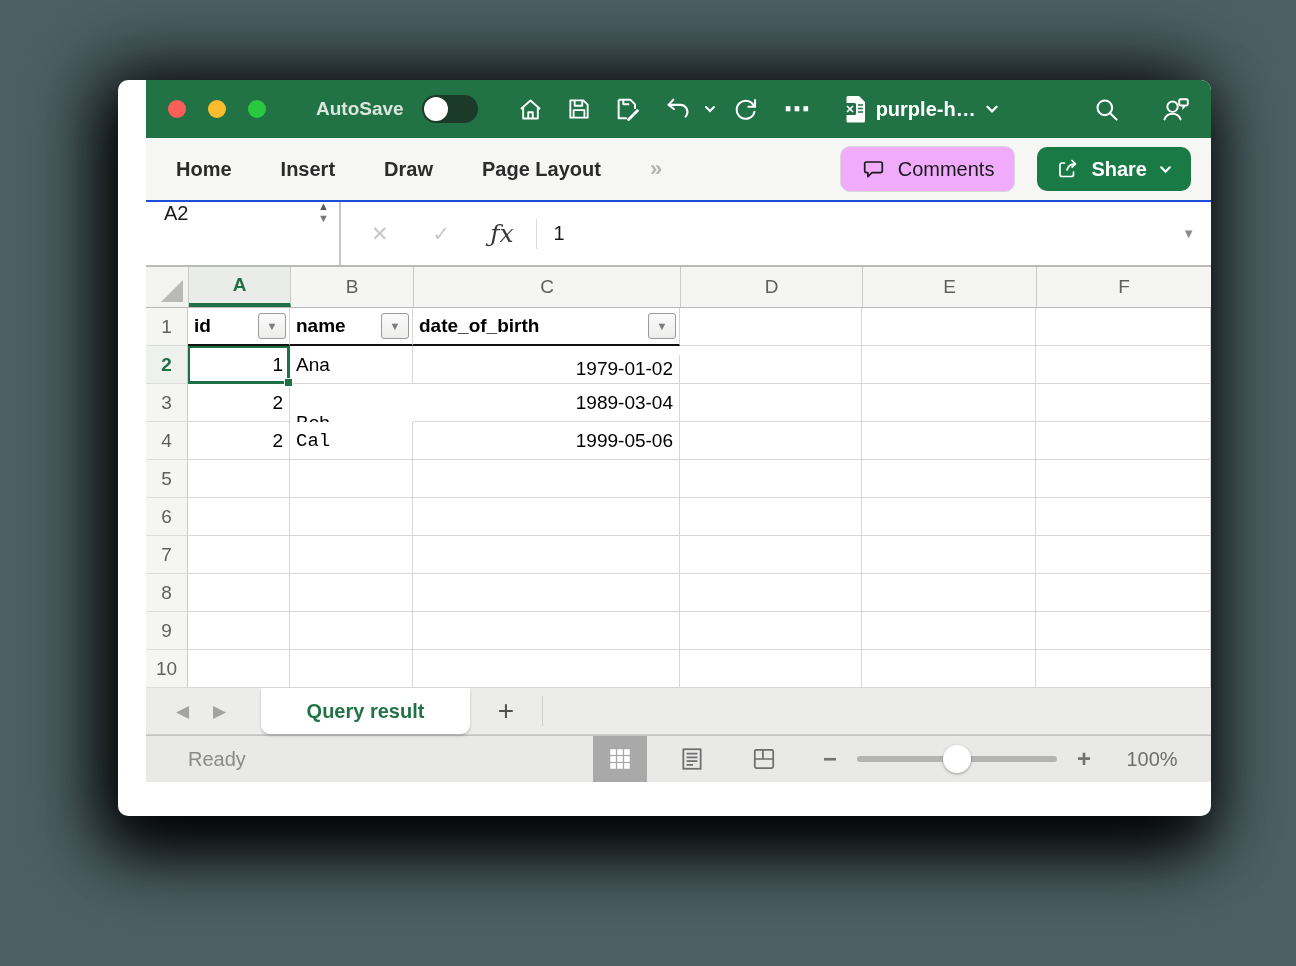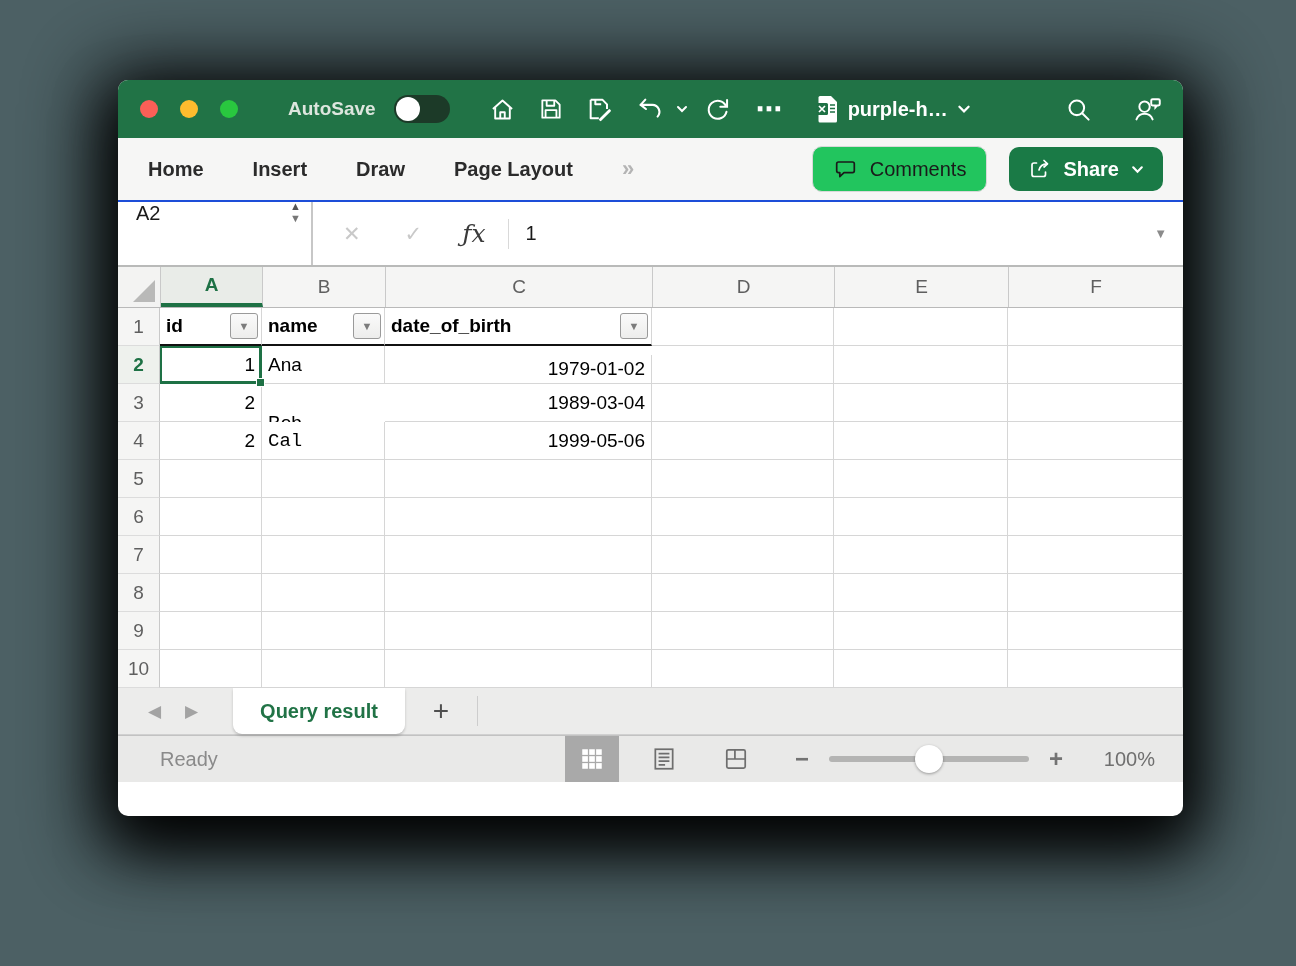--- a/index.html
+++ b/index.html
@@ -10,21 +10,21 @@
     -webkit-font-smoothing:antialiased;
   }
   .shadow-glow{
     position:absolute;left:98px;top:70px;width:1105px;height:780px;border-radius:24px;
     background:#000;filter:blur(38px);opacity:.92;
   }
   .window{
     position:absolute;left:118px;top:80px;width:1065px;height:736px;
     border-radius:10px;overflow:hidden;background:#fff;
     box-shadow:0 25px 60px rgba(0,0,0,.75);
-    display:flex;flex-direction:column;
+    display:flex;flex-direction:column;padding-left:28px;
   }
   
   .titlebar{
     height:58px;background:var(--title-green,#217346);display:flex;align-items:center;
     color:#fff;flex:0 0 auto;padding:0 20px 0 22px;
   }
   .traffic{display:flex;gap:22px;margin-right:50px;}
   .light{width:18px;height:18px;border-radius:50%;}
   .light.red{background:#fb5f57;}
   .light.yellow{background:#fdbc2e;}
@@ -40,21 +40,21 @@
   .filename{font-size:20px;font-weight:700;color:#fff;white-space:nowrap;}
   .tb-right{margin-left:auto;display:flex;align-items:center;}
   
   .ribbon{
     height:62px;background:#f6f6f5;border-bottom:2px solid #1d4ed8;
     display:flex;align-items:center;padding:0 20px 0 30px;flex:0 0 auto;
   }
   .ribbon-tab{font-size:20px;font-weight:600;color:#2b2b2b;margin-right:49px;cursor:default;}
   .ribbon-overflow{font-size:22px;font-weight:700;color:#b4b4b4;margin-right:10px;}
   .pill{height:44px;border-radius:10px;display:flex;align-items:center;font-size:20px;}
-  .comments-btn{background:#22c55e;border:1px solid #d9d9d9;color:#1a1a1a;padding:0 20px;margin-left:auto;gap:12px;font-weight:500;}
+  .comments-btn{background:#f0abfc;border:1px solid #d9d9d9;color:#1a1a1a;padding:0 20px;margin-left:auto;gap:12px;font-weight:500;}
   .share-btn{background:var(--share-green,#1a7a46);color:#fff;padding:0 18px;margin-left:22px;gap:11px;font-weight:600;border:none;}
   
   .formula-row{
     height:63px;background:#fff;border-bottom:2px solid #b9bab9;display:flex;align-items:stretch;flex:0 0 auto;
   }
   .name-box{width:165px;border-right:2px solid #c7c7c7;display:flex;align-items:flex-start;padding:0 10px 0 18px;}
   .name-box-value{font-size:20px;color:#1a1a1a;flex:1;}
   .spinner{display:flex;flex-direction:column;gap:3px;align-items:center;color:#555;}
   .spinner span{font-size:11px;line-height:9px;}
   .spinner .dn{color:#777;}
@@ -108,42 +108,42 @@
     position:absolute;right:3px;top:50%;transform:translateY(-50%);
   }
   .filter-btn span{font-size:11px;color:#7c7c7c;line-height:1;}
   
   .sheetbar{
     height:46px;background:#ececeb;border-bottom:1px solid #d0d0d0;display:flex;align-items:stretch;flex:0 0 auto;position:relative;
   }
   .sheet-nav{display:flex;align-items:center;gap:24px;padding:0 0 0 30px;width:85px;}
   .sheet-nav span{color:#a3a3a3;font-size:17px;}
   .sheet-tab{
-    width:172px;background:#fff;border-radius:0 0 9px 9px;display:flex;align-items:center;justify-content:center;
+    width:209px;background:#fff;border-radius:0 0 9px 9px;display:flex;align-items:center;justify-content:center;
     font-size:20px;font-weight:700;color:var(--tab-green,#217346);
     box-shadow:0 2px 3px rgba(0,0,0,.18);
   }
   .add-tab{width:72px;display:flex;align-items:center;justify-content:center;font-size:28px;color:#4f4f4f;font-weight:500;}
   .sheet-sep{width:1px;height:30px;background:#cdcdcd;align-self:center;}
   
   .statusbar{
     height:46px;background:#e9e9e8;border-top:1px solid #c2c2c2;display:flex;align-items:center;flex:0 0 auto;
   }
   .status-text{font-size:20px;color:#8a8a8a;margin-left:42px;}
   .view-btns{display:flex;margin-left:auto;height:100%;}
   .view-btn{width:54px;height:100%;display:flex;align-items:center;justify-content:center;color:#6e6e6e;margin-left:18px;}
   .view-btn.active{background:#a9a9a9;color:#fff;margin-left:0;}
   .zoom-ctrl{display:flex;align-items:center;margin:0 0 0 32px;}
   .zoom-minus,.zoom-plus{font-size:24px;color:#737373;font-weight:700;}
   .zoom-track{width:200px;height:6px;border-radius:3px;background:#b4b4b3;margin:0 20px;position:relative;}
   .zoom-thumb{
     position:absolute;left:50%;top:50%;transform:translate(-50%,-50%);
     width:28px;height:28px;border-radius:50%;background:#fff;box-shadow:0 1px 3px rgba(0,0,0,.35);
   }
-  .zoom-level{font-size:20px;color:#6f6f6f;margin:0 28px 0 30px;width:62px;text-align:right;}
+  .zoom-level{font-size:20px;color:#6f6f6f;margin:0 28px 0 30px;width:62px;text-align:center;}
 </style>
 </head>
 <body style="background: rgb(76, 96, 100);">
 
 <div class="shadow-glow"></div>
 
 <div class="window">
 
   <div class="titlebar">
     <div class="traffic">

